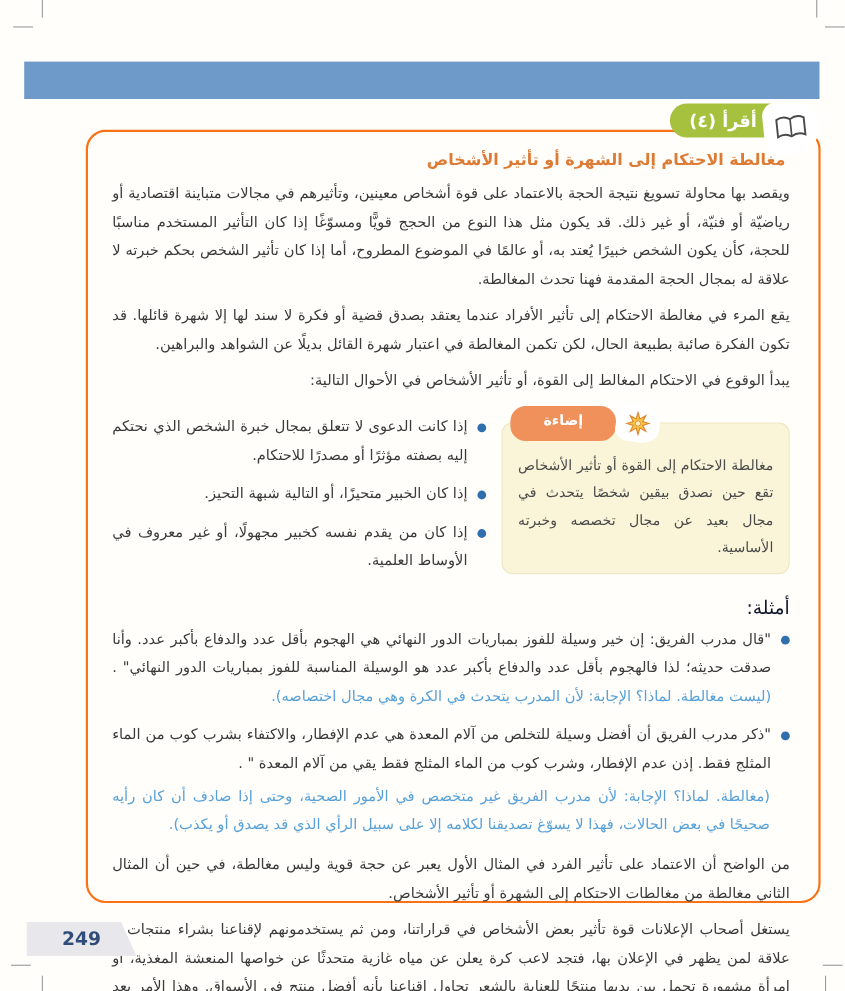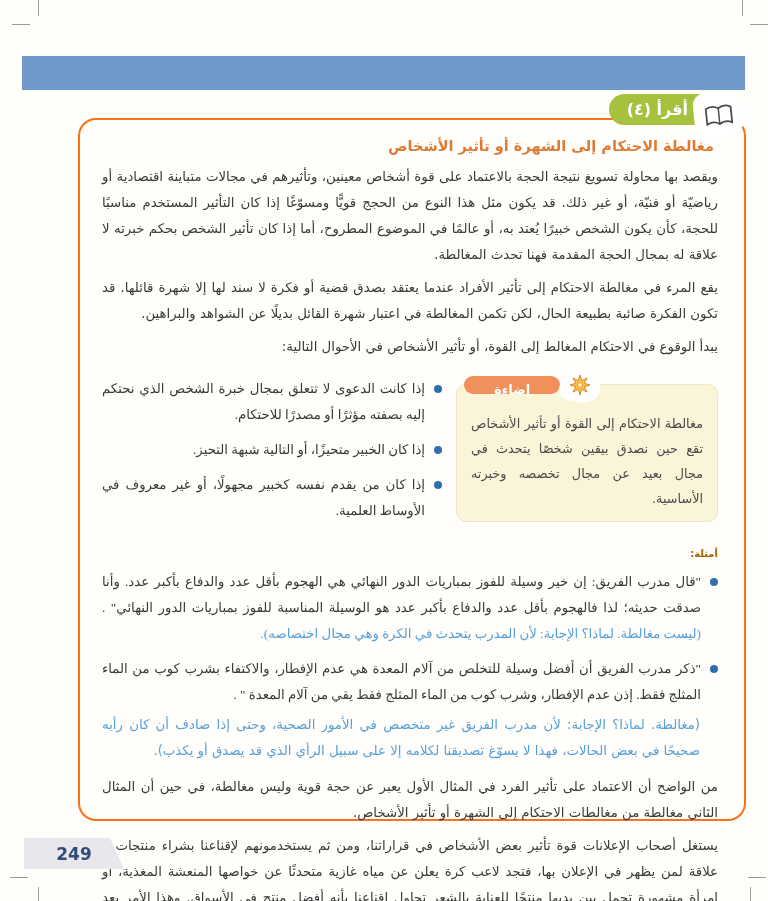--- a/index.html
+++ b/index.html
@@ -33,34 +33,34 @@
 
   .body-text { color:#3a3a3a; font-size:13.3px; line-height:26px;
     text-align:justify; text-align-last:right; }
   p.bt { margin-bottom:7px; }
 
   
   .row { display:flex; gap:14px; margin:4px 0 8px 0; }
   .callout-col { width:262px; flex:none; position:relative; padding-top:14px; }
   .callout-tab { position:absolute; top:-2px; left:8px; display:flex; align-items:center; z-index:3; }
   .tab-pill { background:#f0915c; color:#fff; font-weight:bold; font-size:13px;
-    height:18px; line-height:27px; padding:0 30px; border-radius:14px; letter-spacing:2px; }
+    height:32px; line-height:27px; padding:0 30px; border-radius:14px; letter-spacing:2px; }
   .spark-wrap { width:40px; height:34px; background:#ffffff; margin-right:-16px;
     border-radius:8px 50% 40% 30%; transform:rotate(8deg); z-index:2;
     display:flex; align-items:center; justify-content:center; }
   .callout-body { background:#faf5d8; border:1px solid #efe7c2; border-radius:10px;
     padding:26px 14px 10px 14px; color:#4a4a4a; font-size:12.8px; line-height:25px;
     text-align:justify; text-align-last:right; }
   .bullets-col { flex:1; padding-top:6px; }
 
-  .bullet { display:flex; gap:9px; margin-bottom:9px;font-family:Liberation Serif, serif; }
+  .bullet { display:flex; gap:9px; margin-bottom:9px; }
   .dot { flex:none; width:8px; height:8px; border-radius:50%; background:#2f6fae; margin-top:9px; }
   .bullet .body-text { flex:1; }
 
-  .bold-line { font-weight:bold; color:#a16207; font-size:10px; line-height:25px; margin-bottom:3px; }
+  .bold-line { font-weight:normal; color:#0f172a; font-size:17px; line-height:25px; margin-bottom:3px; }
 
   .blue { color:#57a0d8; }
   .blue-para { color:#57a0d8; font-size:13.3px; line-height:26px; margin:2px 18px 10px 0;
     text-align:justify; text-align-last:right; }
 
   
   .page-num { position:absolute; left:24px; top:838px; width:100px; height:31px;
     background:#e8e8ec; clip-path:polygon(0 0, 86% 0, 100% 100%, 0 100%);
     display:flex; align-items:center; justify-content:center;
     color:#2f4d78; font-weight:bold; font-size:17px; direction:ltr; }

